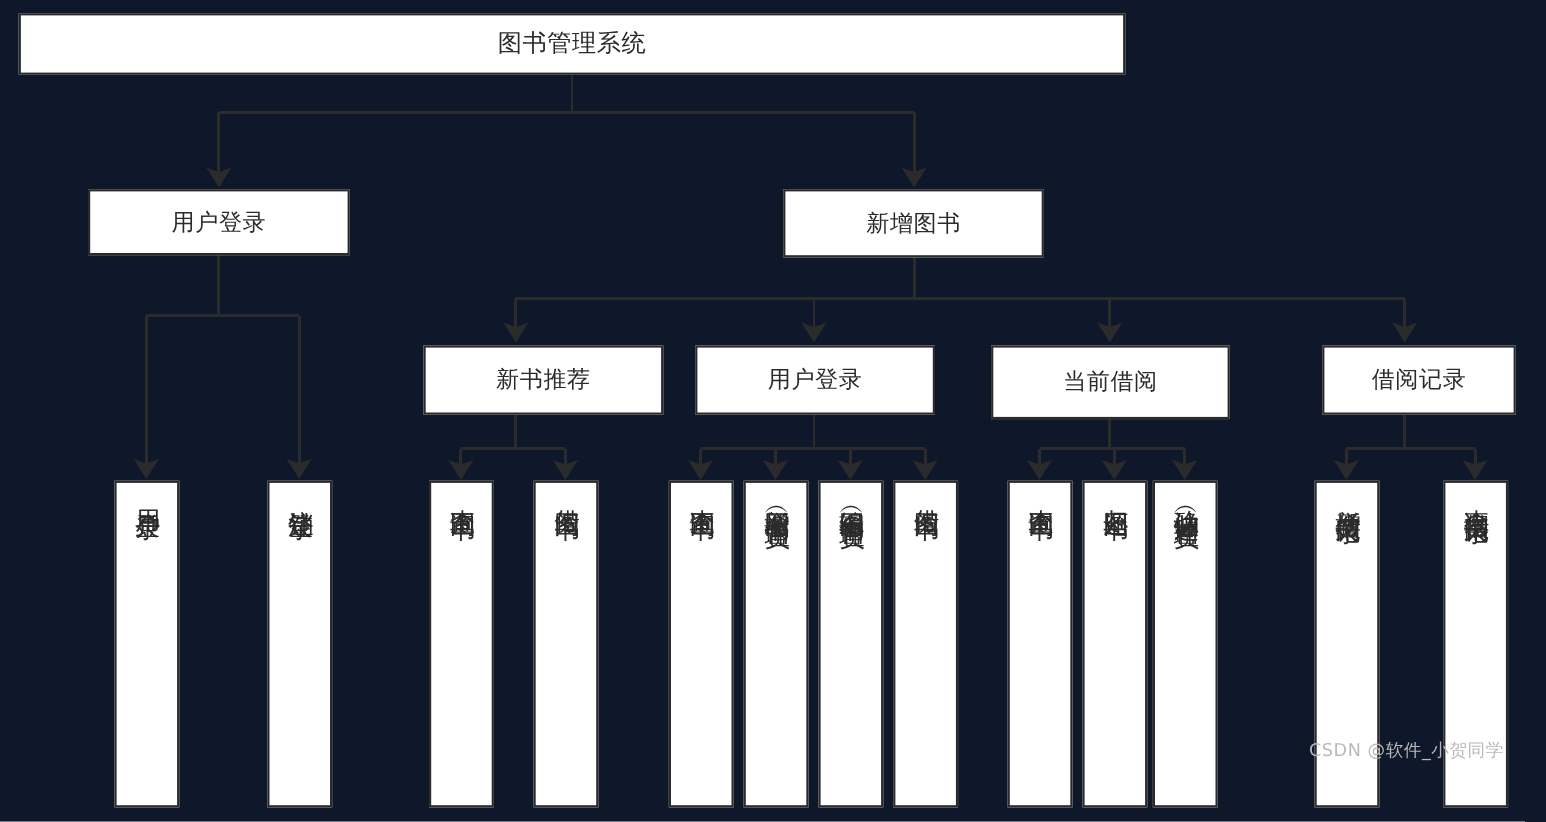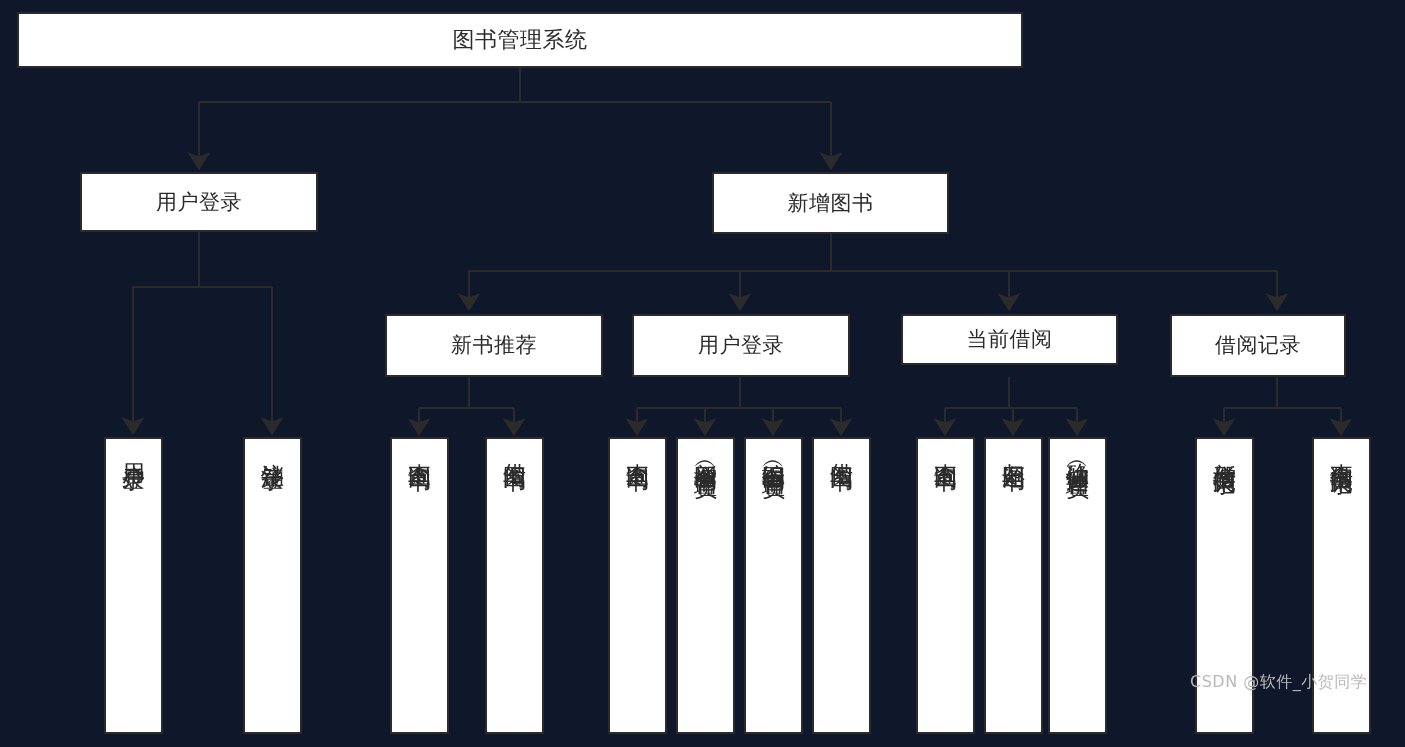--- a/index.html
+++ b/index.html
@@ -136,24 +136,24 @@
   <div class="node horizontal" style="left:712px; top:172px; width:237px; height:62px;">
     <span class="label">新增图书</span>
   </div>
 
   <div class="node horizontal" style="left:361px; top:314px; width:218px; height:63px;margin-left:24px;">
     <span class="label">新书推荐</span>
   </div>
   <div class="node horizontal" style="left:632px; top:314px; width:218px; height:63px;">
     <span class="label">用户登录</span>
   </div>
-  <div class="node horizontal" style="left:901px; top:314px; width:217px; height:51px;">
+  <div class="node horizontal" style="left:901px; top:314px; width:217px; height:67px;">
     <span class="label">当前借阅</span>
   </div>
-  <div class="node horizontal" style="left:1170px; top:314px; width:176px; height:63px;">
+  <div class="node horizontal" style="left:1202px; top:314px; width:176px; height:63px;">
     <span class="label">借阅记录</span>
   </div>
 
   <div class="node vertical" style="left:104px; top:437px; width:59px; height:297px;">
     <span class="label">用户登录</span>
   </div>
   <div class="node vertical" style="left:243px; top:437px; width:59px; height:297px;">
     <span class="label">注销登录</span>
   </div>
 

